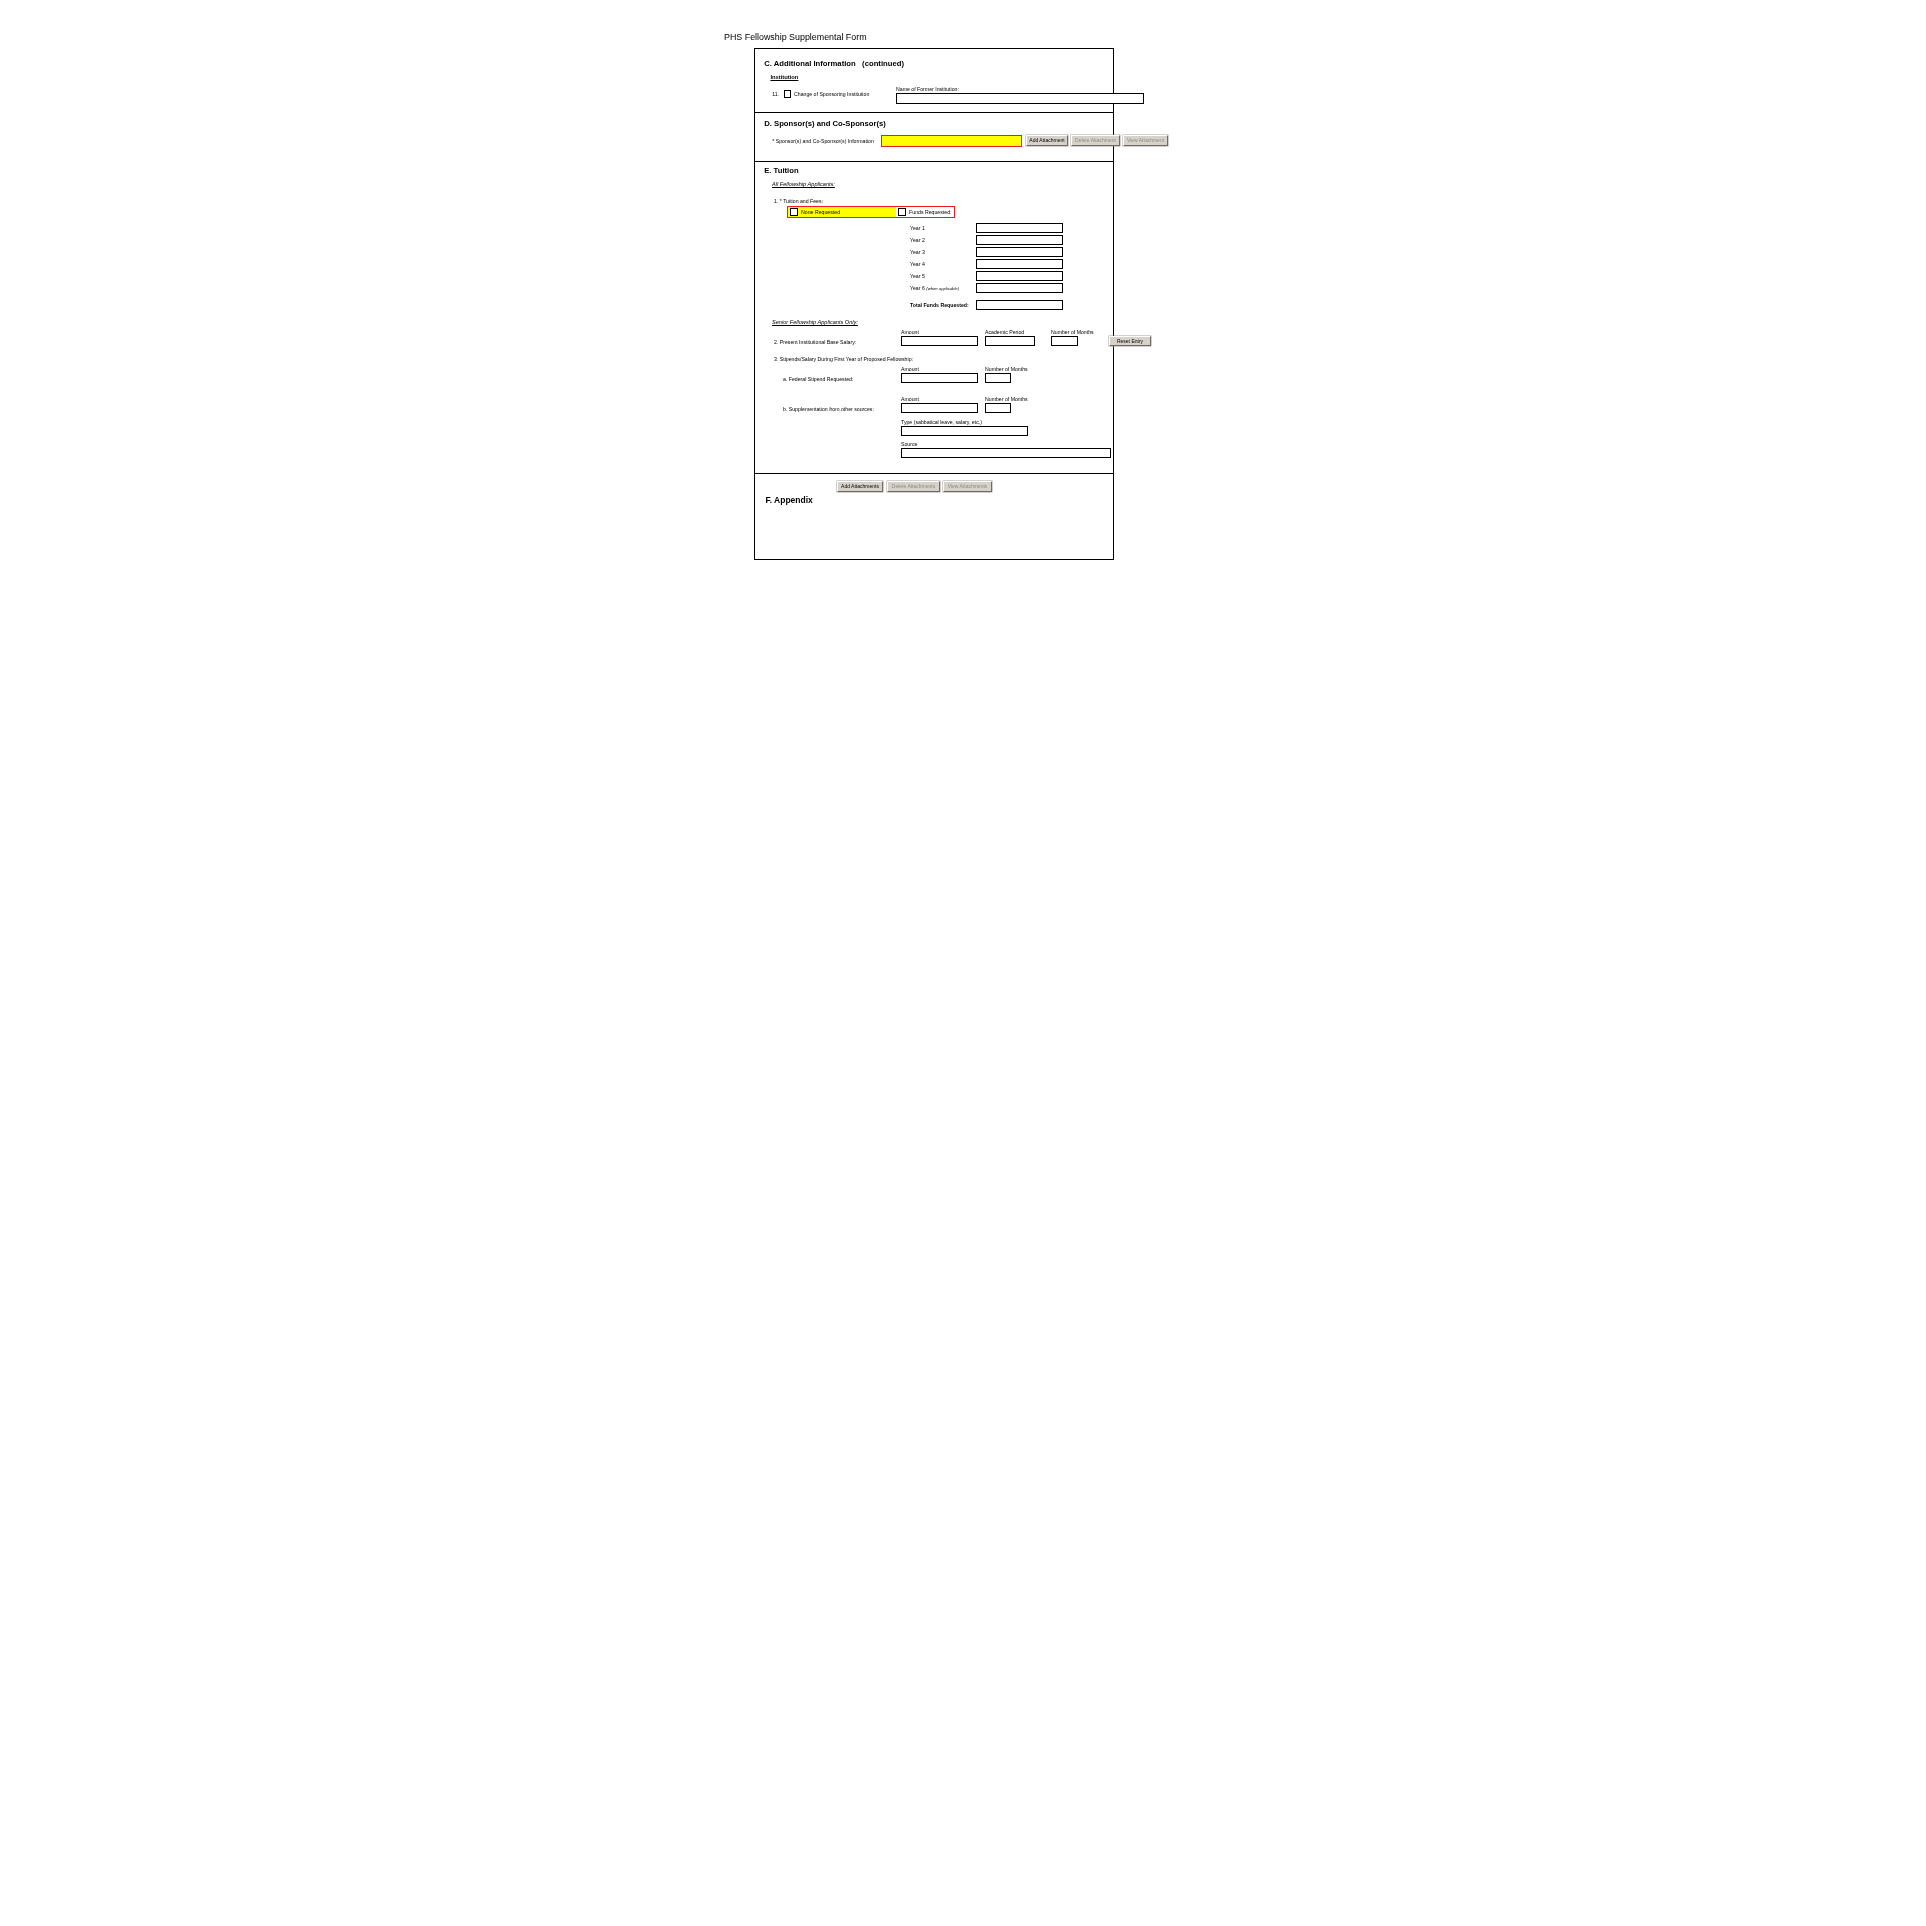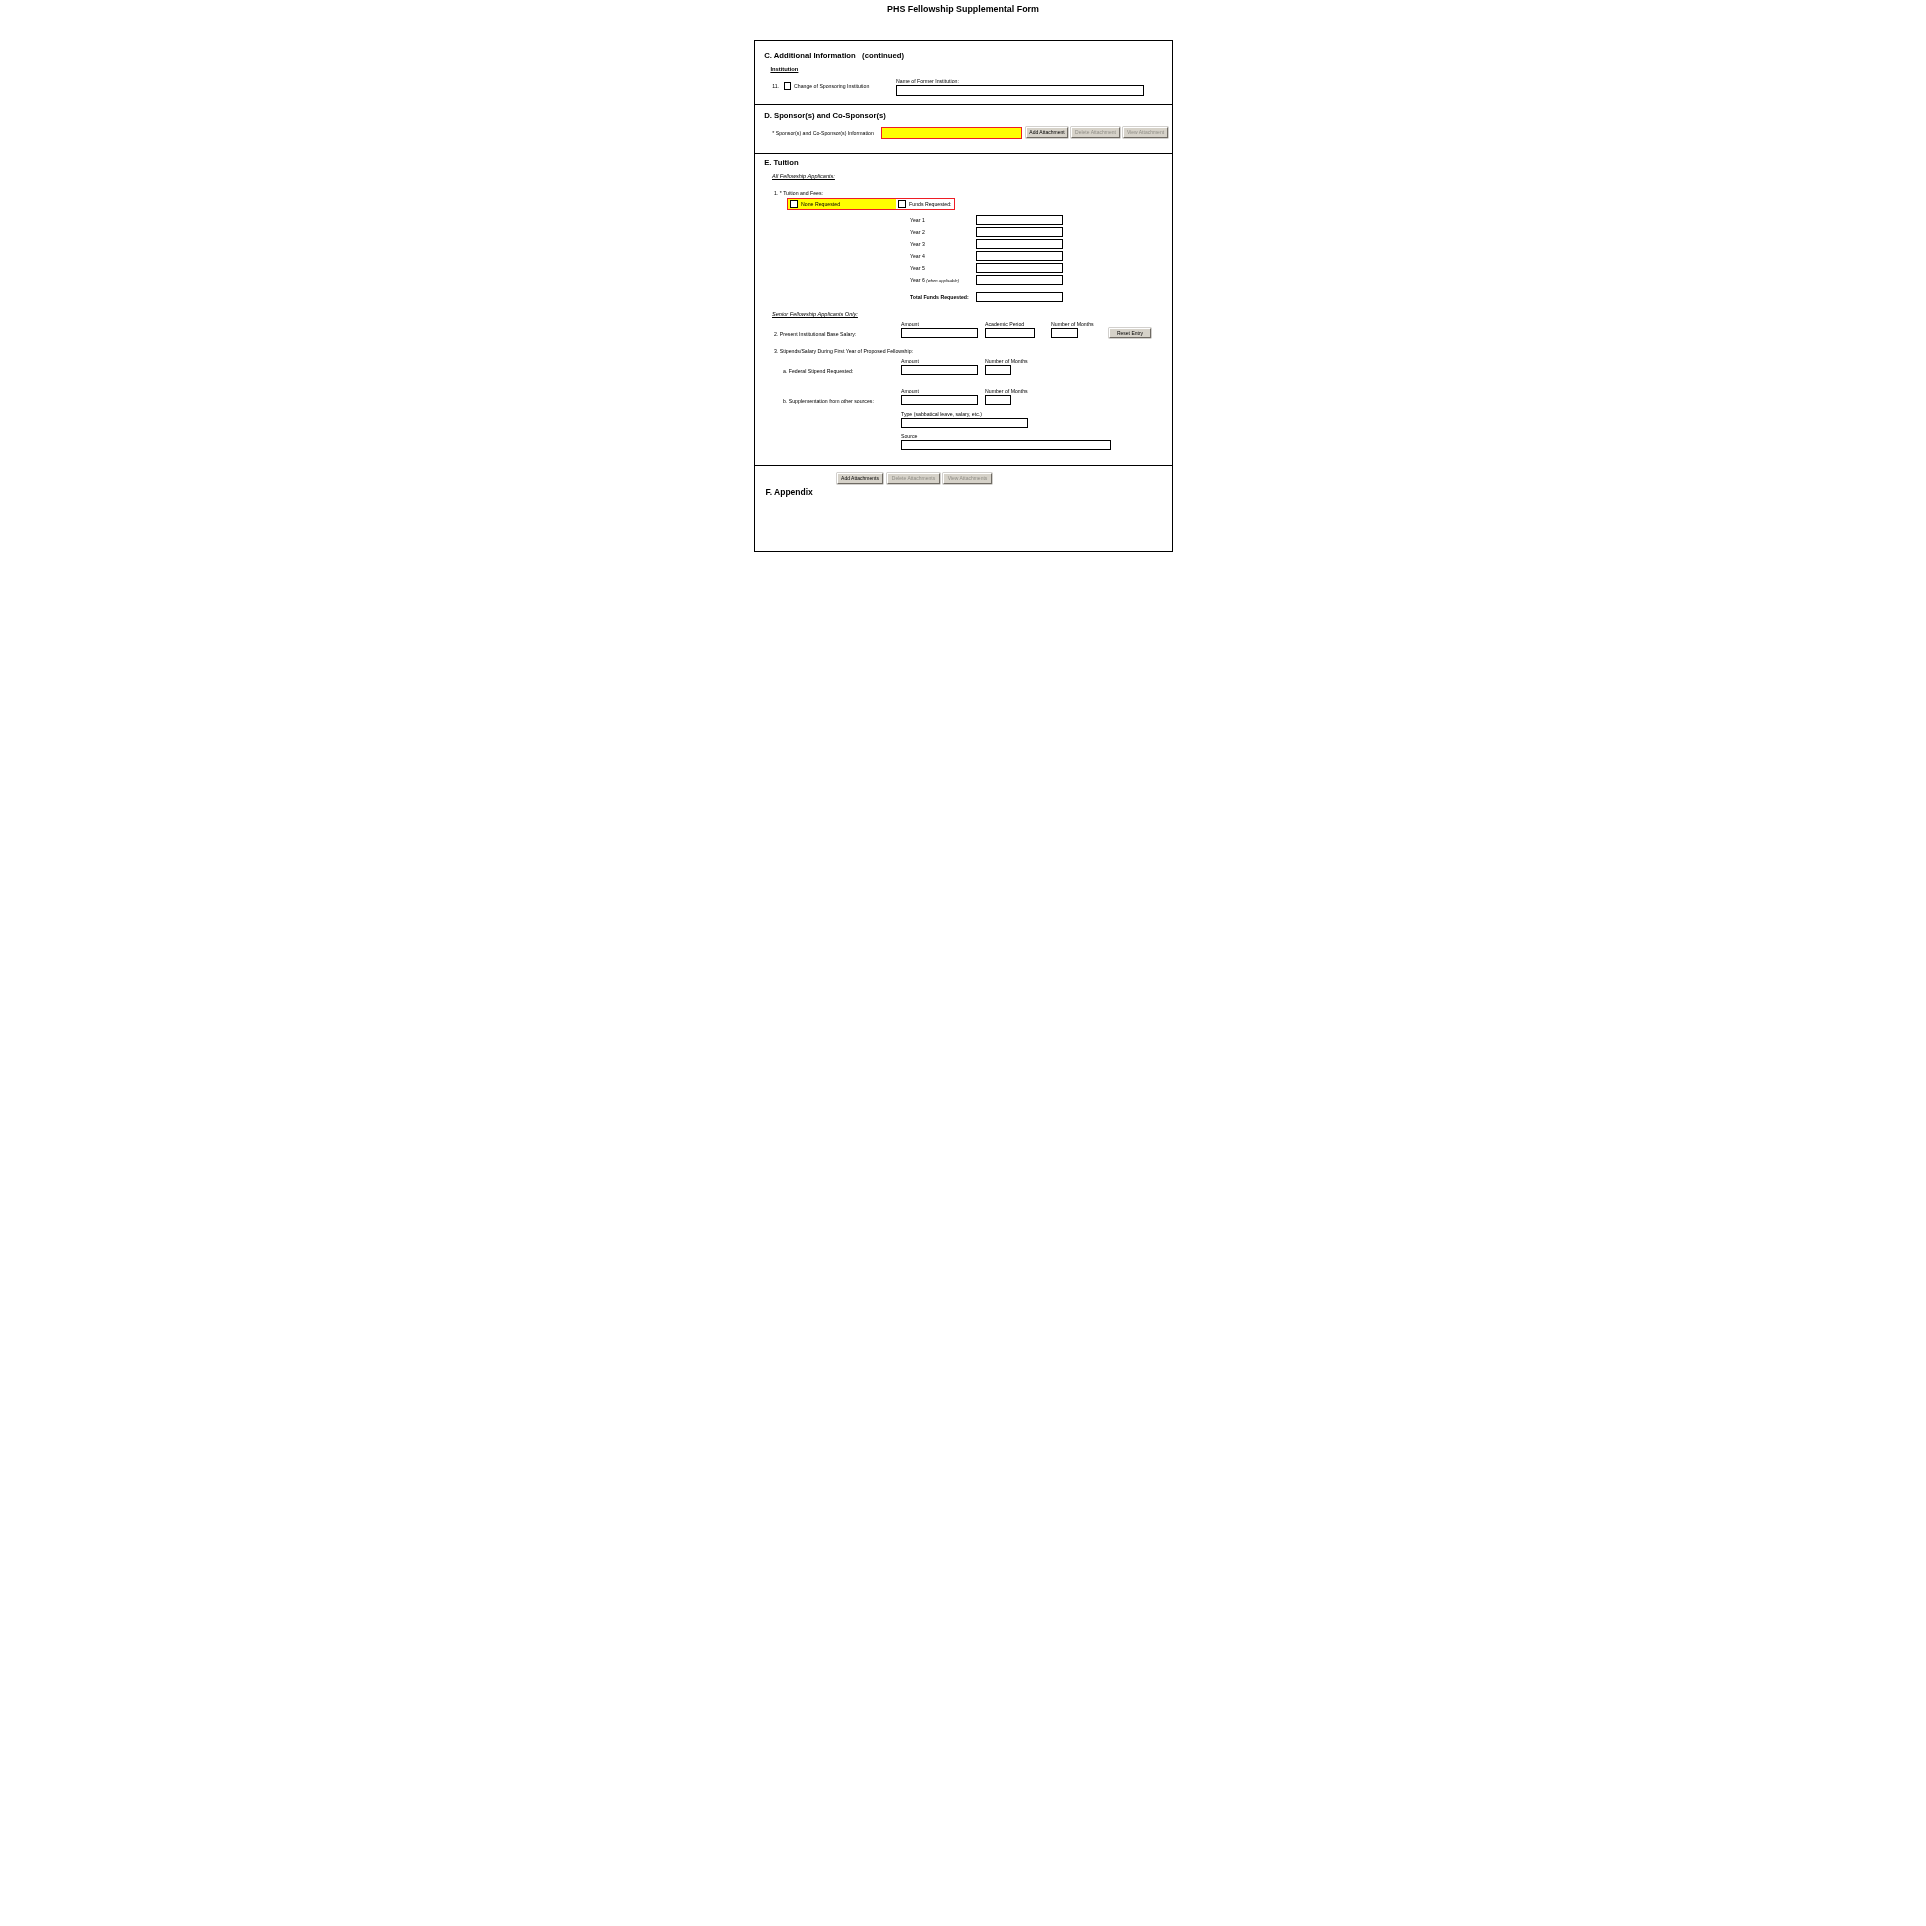--- a/index.html
+++ b/index.html
@@ -1,20 +1,20 @@
 <!DOCTYPE html>
 <html style="font-size:6.2px"><head>
 <meta charset="utf-8">
 <style>
   html,body{margin:0;padding:0;background:#ffffff;}
   body{font-family:"Liberation Sans", sans-serif; color:#000;}
   .page{position:relative;width:478px;height:618px;background:#fff;margin:0 auto;}
   .abs{position:absolute;}
-  .page-title{width:100%;text-align:center;top:4px;font-size:8.9px;font-weight:bold;}
-  .form-box{position:absolute;left:30px;top:40px;width:419px;height:512px;border:1.2px solid #000;box-sizing:border-box;background:#fff;}
+  .page-title{width:100%;text-align:left;top:32px;font-size:8.9px;font-weight:normal;}
+  .form-box{position:absolute;left:30px;top:48px;width:360px;height:512px;border:1.2px solid #000;box-sizing:border-box;background:#fff;}
   .divider{position:absolute;left:0;width:100%;height:1.2px;background:#000;}
   .sec-h{font-size:7.7px;font-weight:bold;white-space:pre;}
   .sub-h{font-size:5.8px;font-weight:bold;text-decoration:underline;}
   .ital-u{font-style:italic;text-decoration:underline;font-size:5.6px;}
   .lbl{font-size:5.2px;}
   .bold{font-weight:bold;}
   .small-ital{font-style:italic;font-size:4.2px;}
   .tinput{border:0.8px solid #000;background:#fff;box-sizing:border-box;font-family:"Liberation Sans",sans-serif;font-size:5px;padding:0 1.5px;}
   .tinput.req{border:1.2px solid #EE1C25;background:#FFFF00;}
   .cbox{width:7.7px;height:7.7px;border:0.8px solid #000;background:#fff;box-sizing:border-box;display:inline-block;}

